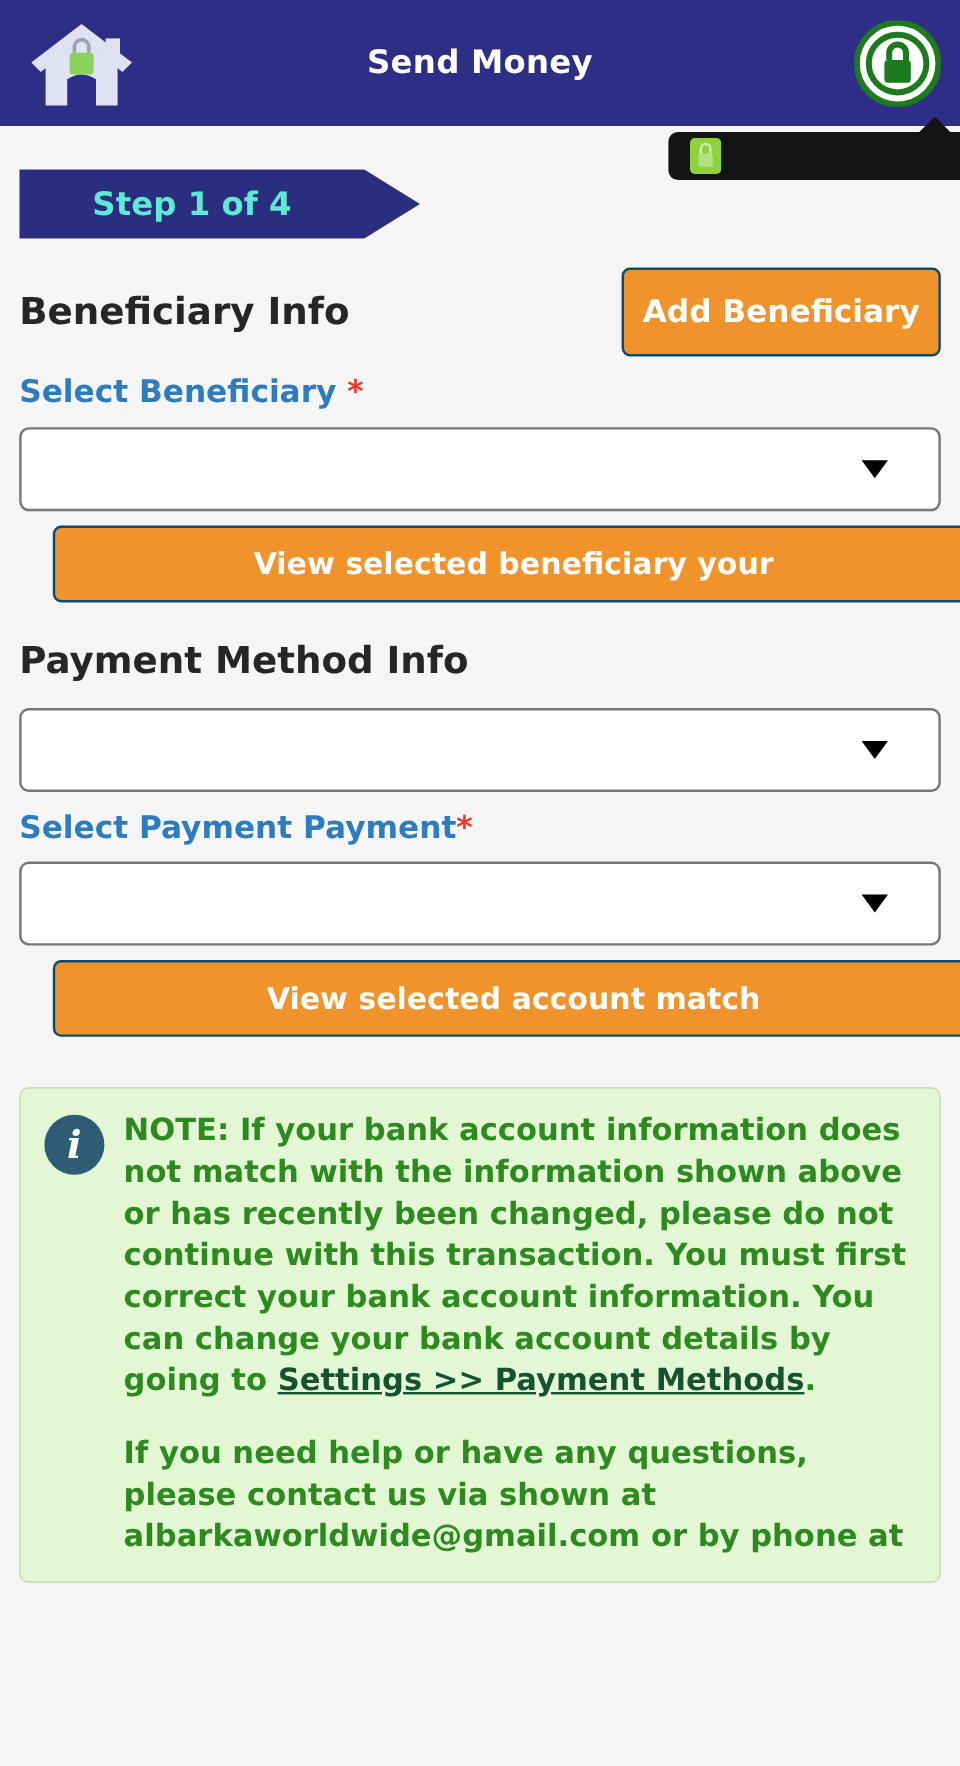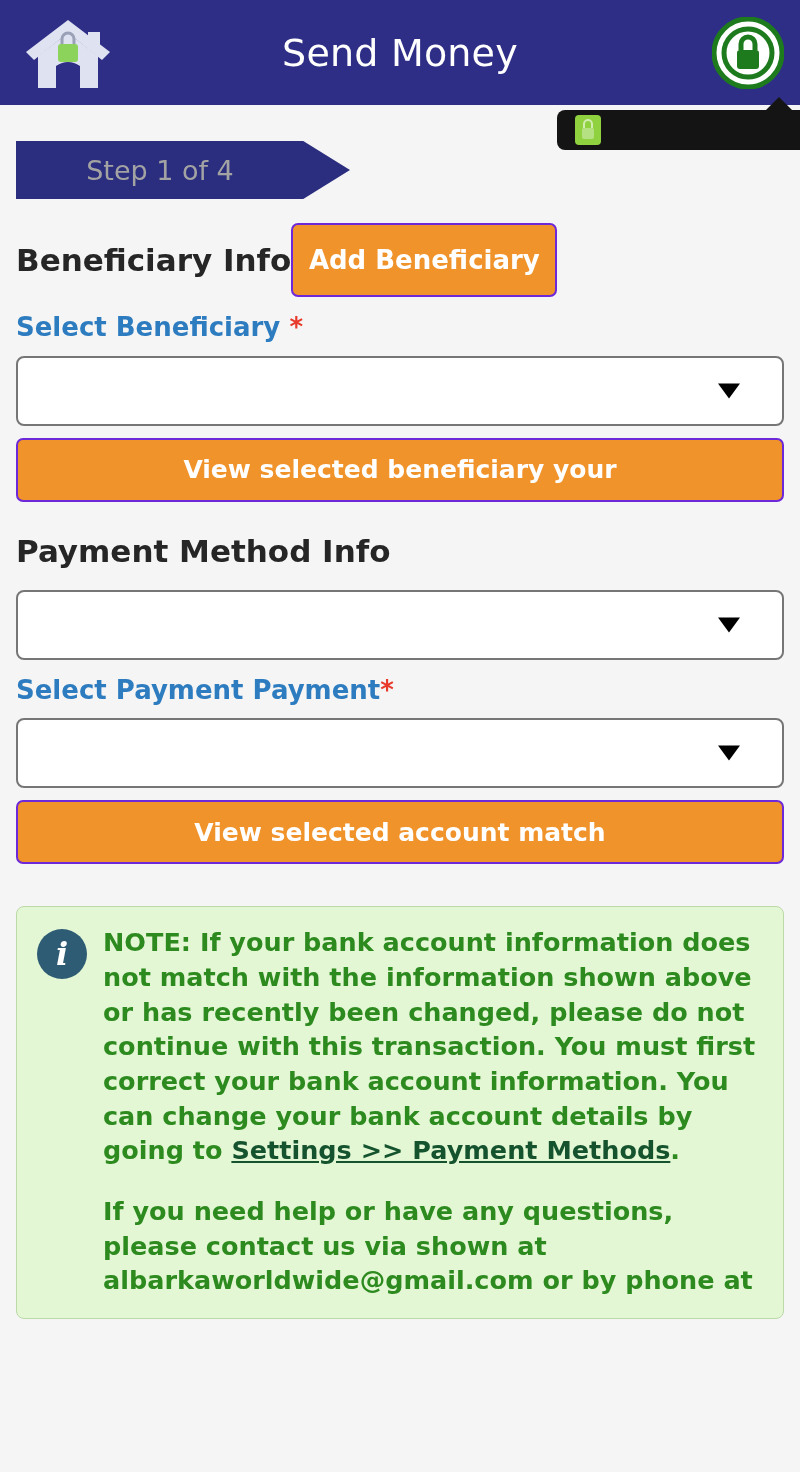--- a/index.html
+++ b/index.html
@@ -21,22 +21,22 @@
     position: relative;
     height: 105px;
     background: #2e2e86;
     display: flex;
     align-items: center;
     justify-content: center;
   }
 
   .app-title {
     color: #ffffff;
-    font-size: 38px;
-    font-weight: 400;
+    font-size: 27px;
+    font-weight: 700;
     letter-spacing: 0.2px;
     font-family: "DejaVu Sans", sans-serif;
   }
 
   .home-icon {
     position: absolute;
     left: 22px;
     top: 50%;
     transform: translateY(-50%);
     width: 92px;
@@ -96,62 +96,64 @@
     width: 334px;
     height: 58px;
     background: #2b2e7e;
     display: flex;
     align-items: center;
     justify-content: center;
     padding-right: 46px;
     clip-path: polygon(0 0, 86% 0, 100% 50%, 86% 100%, 0 100%);
   }
   .step-banner-label {
-    color: #a3a3a3;
+    color: #5eead4;
     font-size: 27px;
-    font-weight: normal;
+    font-weight: bold;
   }
 
   
   .content { padding: 0 16px; }
 
   .section-head-row {
     display: flex;
     align-items: center;
+    justify-content: space-between;
     margin-top: 24px;
     min-height: 50px;
   }
   .section-title {
     font-size: 31px;
     font-weight: bold;
     color: #262626;
   }
   .field-label {
     font-size: 26px;
     font-weight: bold;
     color: #2e7cc0;
     margin-top: 16px;
     line-height: 1.1;
   }
   .req-star { color: #e8392b; font-weight: bold; }
 
   .btn-orange {
     background: #f0932b;
-    border: 2px solid #6d28d9;
+    border: 2px solid #0c4a6e;
     border-radius: 7px;
     color: #ffffff;
     font-size: 25px;
     font-weight: bold;
     width: 100%;
     height: 64px;
     cursor: pointer;
     font-family: "DejaVu Sans", sans-serif;
     display: flex;
     align-items: center;
     justify-content: center;
+    margin-left: 28px;
   }
   .btn-add-beneficiary {
     width: 266px;
     height: 74px;
     font-size: 26px;
     flex: none;
   }
 
   .select-box {
     position: relative;

